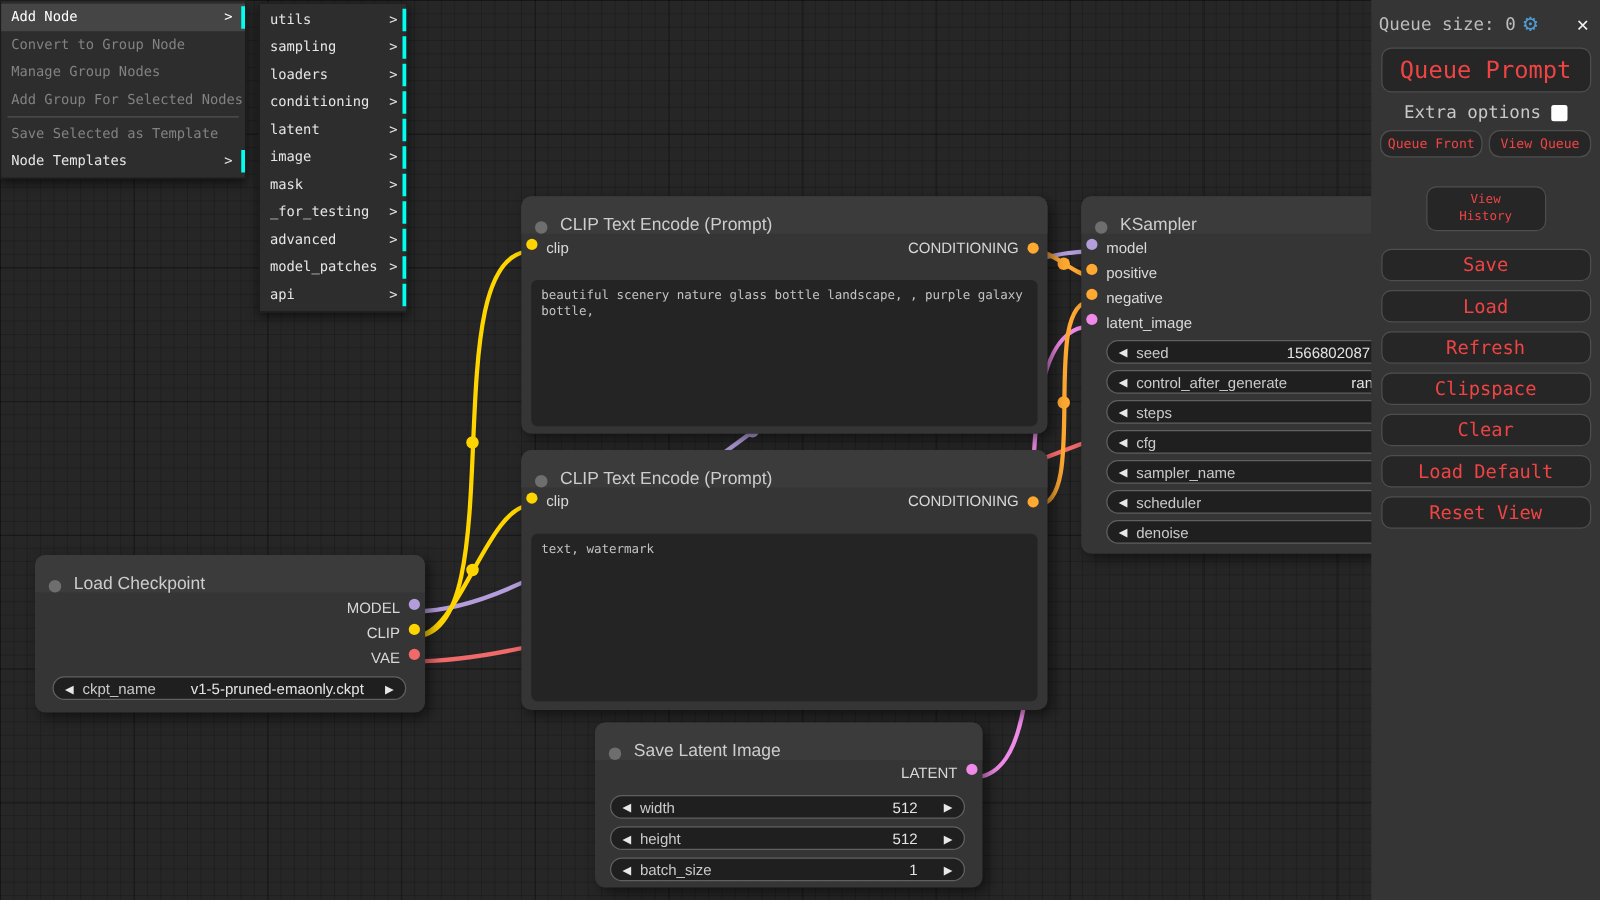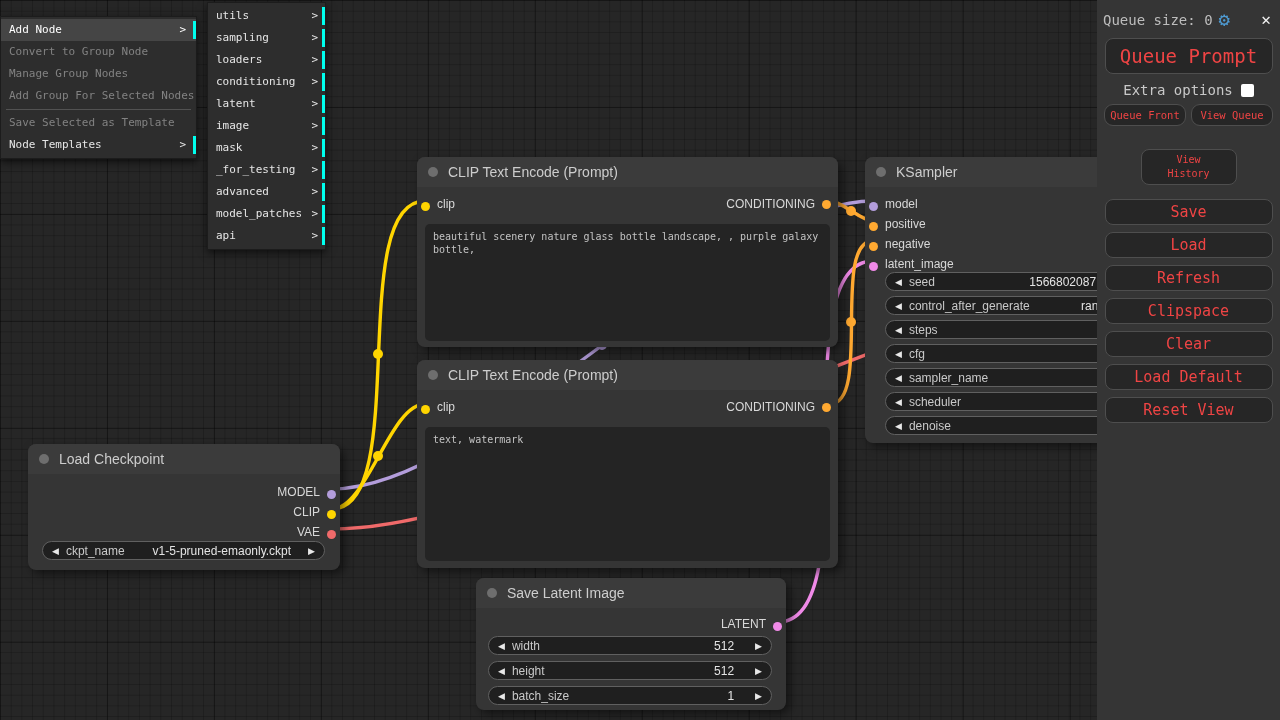--- a/index.html
+++ b/index.html
@@ -23,23 +23,23 @@
   #wires path { fill:none; stroke-width:3.4; stroke-linecap:round; }
   .w-model{stroke:#B39DDB} .w-clip{stroke:#FFD500} .w-vae{stroke:#F06A6A}
   .w-cond{stroke:#FFA931} .w-latent{stroke:#F08AE8}
   .d-model{fill:#B39DDB} .d-clip{fill:#FFD500} .d-vae{fill:#F06A6A}
   .d-cond{fill:#FFA931} .d-latent{fill:#F08AE8}
 
   
   .node { position:absolute; background:#353535; border-radius:8px;
           box-shadow:4px 4px 10px rgba(0,0,0,.5); z-index:3; color:#d2d2d2; }
   .ntitle { height:30px; background:#3b3b3b; border-radius:8px 8px 0 0;
-            display:flex; align-items:center; padding:0 11px; font-size:14px; color:#cdcdcd; }
+            display:flex; align-items:flex-end; padding:0 11px; font-size:14px; color:#cdcdcd; }
   .ndot { width:10px; height:10px; border-radius:50%; background:#6e6e6e; margin-right:10px; flex:none; }
-  .port { height:20px; display:flex; align-items:flex-end; font-size:12px; color:#d8d8d8; }
+  .port { height:20px; display:flex; align-items:flex-start; font-size:12px; color:#d8d8d8; }
   .port.in  { padding-left:4px; }
   .port.out { justify-content:flex-end; padding-right:4px; }
   .pdot { width:9px; height:9px; border-radius:50%; flex:none; }
   .port.in  .pdot { margin-right:7px; }
   .port.out .pdot { margin-left:7px; }
   .c-model{background:#B39DDB} .c-clip{background:#FFD500} .c-vae{background:#F06A6A}
   .c-cond{background:#FFA931} .c-latent{background:#F08AE8}
 
   .ta { position:absolute; left:8px; right:8px; background:#242424; border-radius:5px;
         font-family:"DejaVu Sans Mono",monospace; font-size:10px; line-height:13px;
@@ -264,21 +264,21 @@
       </div>
       <div class="widget">
         <span class="arr l">◀</span>
         <span class="wname">batch_size</span>
         <span class="wval" style="margin-right:12px">1</span>
         <span class="arr r">▶</span>
       </div>
     </div>
   </div>
 
-  <div class="ctx" style="left:0;top:16px;width:197px">
+  <div class="ctx" style="left:0;top:0;width:197px">
     <div class="ctx-item hl">
       <span>Add Node</span>
       <span class="sub-arrow" style="right:10px">&gt;</span>
       <span class="cybar"></span>
     </div>
     <div class="ctx-item dis">
       <span>Convert to Group Node</span>
     </div>
     <div class="ctx-item dis">
       <span>Manage Group Nodes</span>

